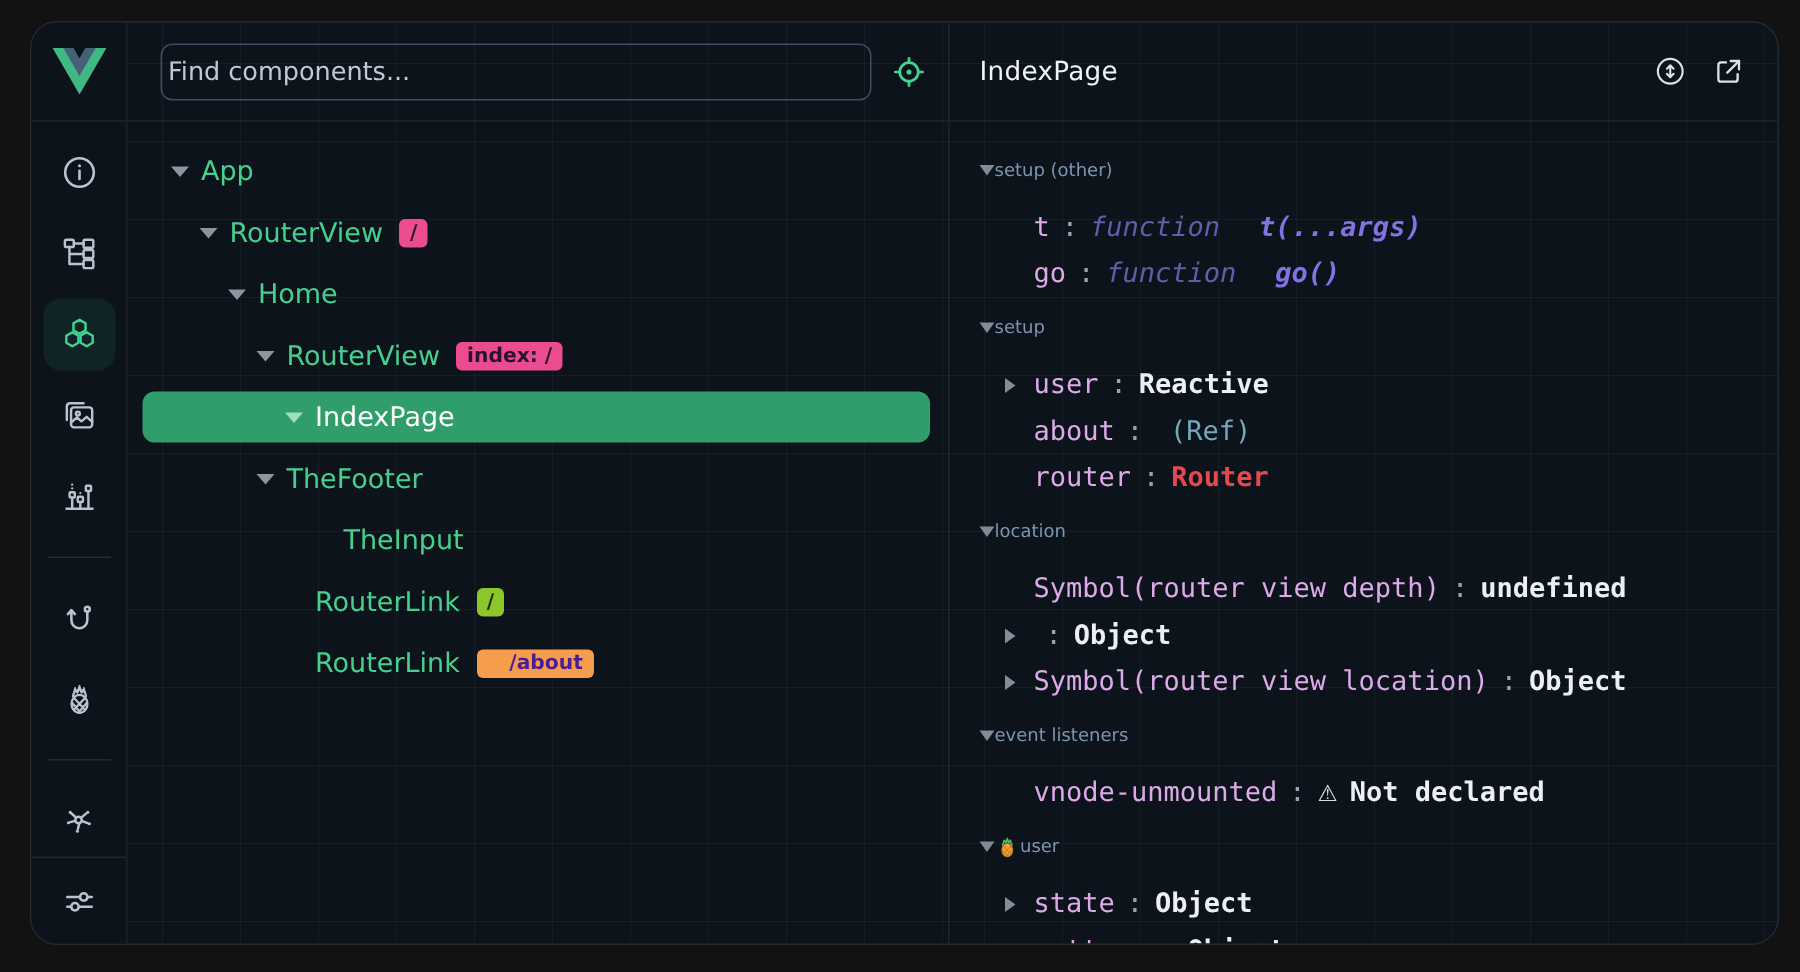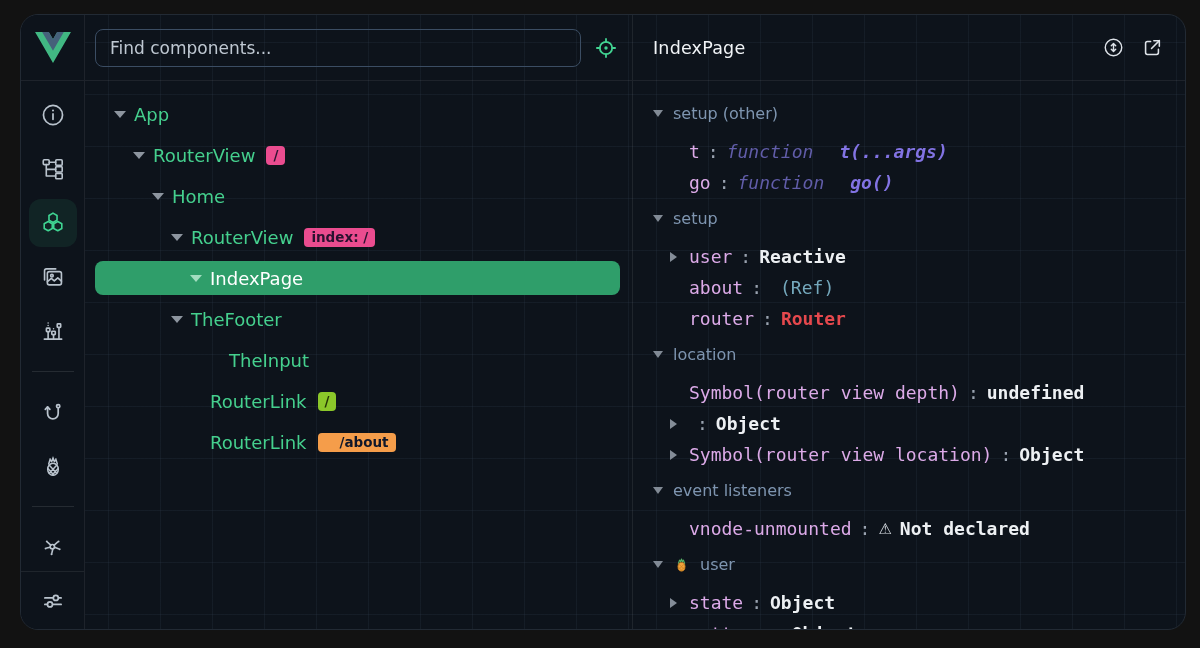--- a/index.html
+++ b/index.html
@@ -31,21 +31,21 @@
   .tree-panel { width:548px; flex:none; border-right:1px solid rgba(255,255,255,.08);
                 display:flex; flex-direction:column; }
   .inspector { flex:1; display:flex; flex-direction:column; min-width:0; }
   .panel-head { height:66px; flex:none; border-bottom:1px solid rgba(255,255,255,.07);
                 display:flex; align-items:center; }
 
   
   .tree-head { padding:0 14px 0 10px; gap:13px; }
   .search { flex:1; height:38px; background:transparent; border:1px solid #3b4d63;
             border-radius:8px; color:#d3dae2; font:400 17px "DejaVu Sans", sans-serif;
-            padding:0 14px; outline:none; }
+            padding:0 4px; outline:none;margin-left:12px; }
   .search::placeholder { color:#bfc8d2; opacity:1; }
   .icon-btn { background:none; border:none; cursor:pointer; display:flex; align-items:center;
               justify-content:center; padding:0; }
   .target-btn { color:#42d392; }
 
   
   .tree { padding-top:13px; font-size:18px; }
   .trow { height:41px; display:flex; align-items:center; margin:0 12px 0 10px;
           color:#45d08e; position:relative; cursor:pointer; white-space:nowrap; }
   .lvl-0{padding-left:18px}.lvl-1{padding-left:37px}.lvl-2{padding-left:56px}
@@ -56,30 +56,30 @@
               border-right:6px solid transparent; border-top:7.5px solid #8d959f; }
   .trow.selected { color:#fff; }
   .trow.selected::before { content:""; position:absolute; left:0; right:0; top:3px; bottom:4px;
                            background:#2f9e6a; border-radius:8px; z-index:0; }
   .trow > * { position:relative; z-index:1; }
   .trow.selected .tri-down { border-top-color:#a3ddc0; }
   .badge { margin-left:11px; font:700 13.5px "DejaVu Sans", sans-serif; line-height:1;
            padding:3px 7px; border-radius:4px; }
   .badge-pink   { background:#ea4c8f; color:#2a1230; }
   .badge-lime   { background:#8bc72a; color:#233304; }
-  .badge-orange { background:#f59d4a; color:#0f172a;padding-left:22px; }
+  .badge-orange { background:#f59d4a; color:#4c1d95;padding-left:22px; }
 
   
   .insp-head { padding:0 22px 0 20px; gap:16px; }
   .insp-title { flex:1; color:#f1f4f7; font-size:17.5px; font-weight:500; letter-spacing:.2px; }
   .insp-head .icon-btn { color:#dde2e8; }
   .props { flex:1; overflow:hidden; white-space:nowrap; padding-top:14px;
            font-family:"DejaVu Sans Mono", monospace; font-size:18px; }
   .sec-head { height:36px; margin-top:2px; padding-left:20px; display:flex; align-items:center;
-              gap:10px; color:#7e95b0; font-family:"DejaVu Sans", sans-serif; font-size:16px;
+              color:#7e95b0; font-family:"DejaVu Sans", sans-serif; font-size:12px;
               cursor:pointer; }
   .sec:first-child .sec-head { margin-top:0; }
   .sec-tri { width:0; height:0; border-left:5.5px solid transparent;
              border-right:5.5px solid transparent; border-top:7px solid #818a95; }
   .prow { height:31px; padding-left:37px; display:flex; align-items:center; }
   .sec-head + .prow { margin-top:5px; }
   .arr { width:11px; margin-right:8px; flex:none; display:flex; }
   .arr.empty { visibility:hidden; }
   .tri-right { width:0; height:0; border-top:5.5px solid transparent;
                border-bottom:5.5px solid transparent; border-left:7px solid #848d98; }

